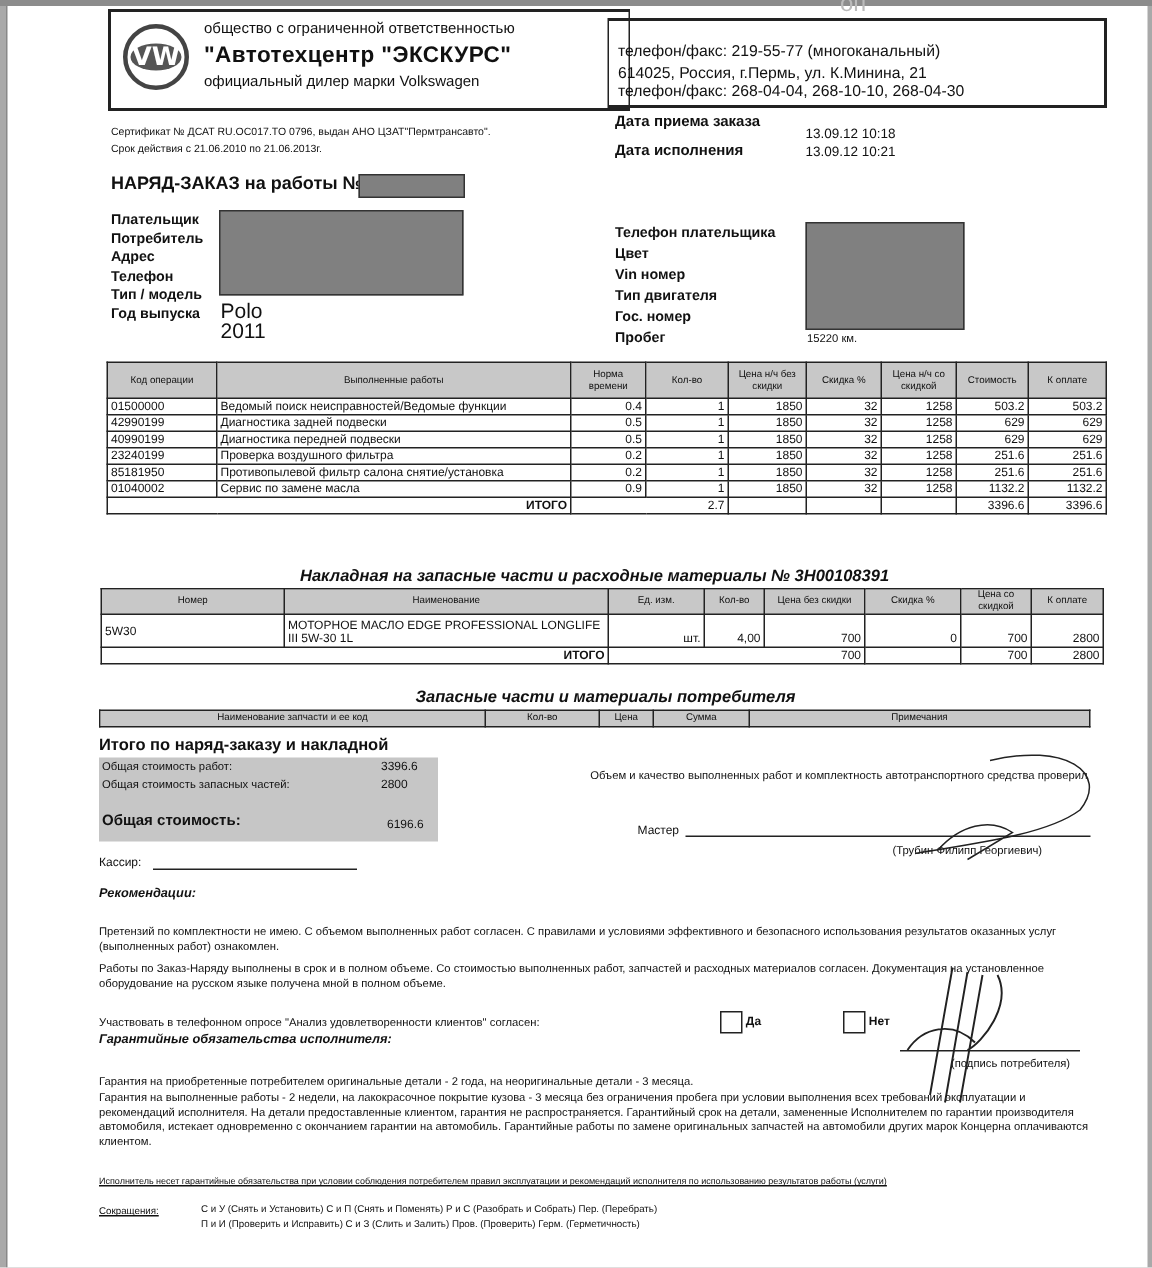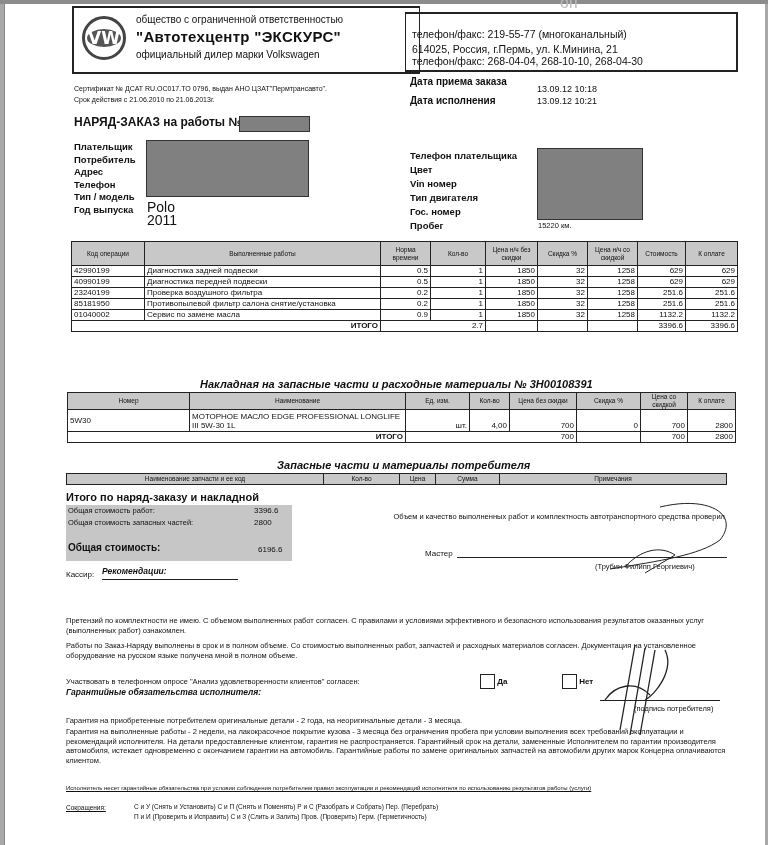--- a/index.html
+++ b/index.html
@@ -106,20 +106,31 @@
     <th>Выполненные работы</th>
     <th>Норма времени</th>
     <th>Кол-во</th>
     <th>Цена н/ч без скидки</th>
     <th>Скидка %</th>
     <th>Цена н/ч со скидкой</th>
     <th>Стоимость</th>
     <th>К оплате</th>
   </tr>
   <tr>
+    <td>01500000</td>
+        <td>Ведомый поиск неисправностей/Ведомые функции</td>
+        <td class="r">0.4</td>
+        <td class="r">1</td>
+        <td class="r">1850</td>
+        <td class="r">32</td>
+        <td class="r">1258</td>
+        <td class="r">503.2</td>
+        <td class="r">503.2</td>
+  </tr>
+  <tr>
     <td>42990199</td>
         <td>Диагностика задней подвески</td>
         <td class="r">0.5</td>
         <td class="r">1</td>
         <td class="r">1850</td>
         <td class="r">32</td>
         <td class="r">1258</td>
         <td class="r">629</td>
         <td class="r">629</td>
   </tr>
@@ -255,21 +266,21 @@
 <div class="line" style="left:102px;top:579px;width:136px;"></div>
 
 <div class="abs c" style="left:385px;top:512px;width:340px;font-size:7.5px;line-height:10px;">Объем и качество выполненных работ и комплектность автотранспортного средства проверил</div>
 <div class="abs" style="left:425px;top:549px;font-size:8px;">Мастер</div>
 <div class="line" style="left:457px;top:557px;width:270px;"></div>
 <div class="abs" style="left:595px;top:562px;font-size:7.5px;">(Трубин Филипп Георгиевич)</div>
 <svg class="abs" style="left:570px;top:495px;" width="170" height="90">
   <path d="M90 12 C140 0,170 20,150 45 C130 60,90 66,40 74 M55 72 C70 55,90 50,105 60 L75 78" stroke="#222" stroke-width="1" fill="none"></path>
 </svg>
 
-<div class="abs ital" style="left:66px;top:566px;margin-left:36px;">Рекомендации:</div>
+<div class="abs ital" style="left:66px;top:590px;">Рекомендации:</div>
 <div class="para" style="top:616px;">Претензий по комплектности не имею. С объемом выполненных работ согласен. С правилами и условиями эффективного и безопасного использования результатов оказанных услуг (выполненных работ) ознакомлен.</div>
 <div class="para" style="top:641px;">Работы по Заказ-Наряду выполнены в срок и в полном объеме. Со стоимостью выполненных работ, запчастей и расходных материалов согласен. Документация на установленное оборудование на русском языке получена мной в полном объеме.</div>
 <div class="abs" style="left:66px;top:677px;font-size:7.5px;">Участвовать в телефонном опросе "Анализ удовлетворенности клиентов" согласен:</div>
 <div class="abs" style="left:480px;top:674px;font-size:8px;font-weight:bold;">
   <span class="chk"></span>
   <span>Да</span>
 </div>
 <div class="abs" style="left:562px;top:674px;font-size:8px;font-weight:bold;">
   <span class="chk"></span>
   <span>Нет</span>

